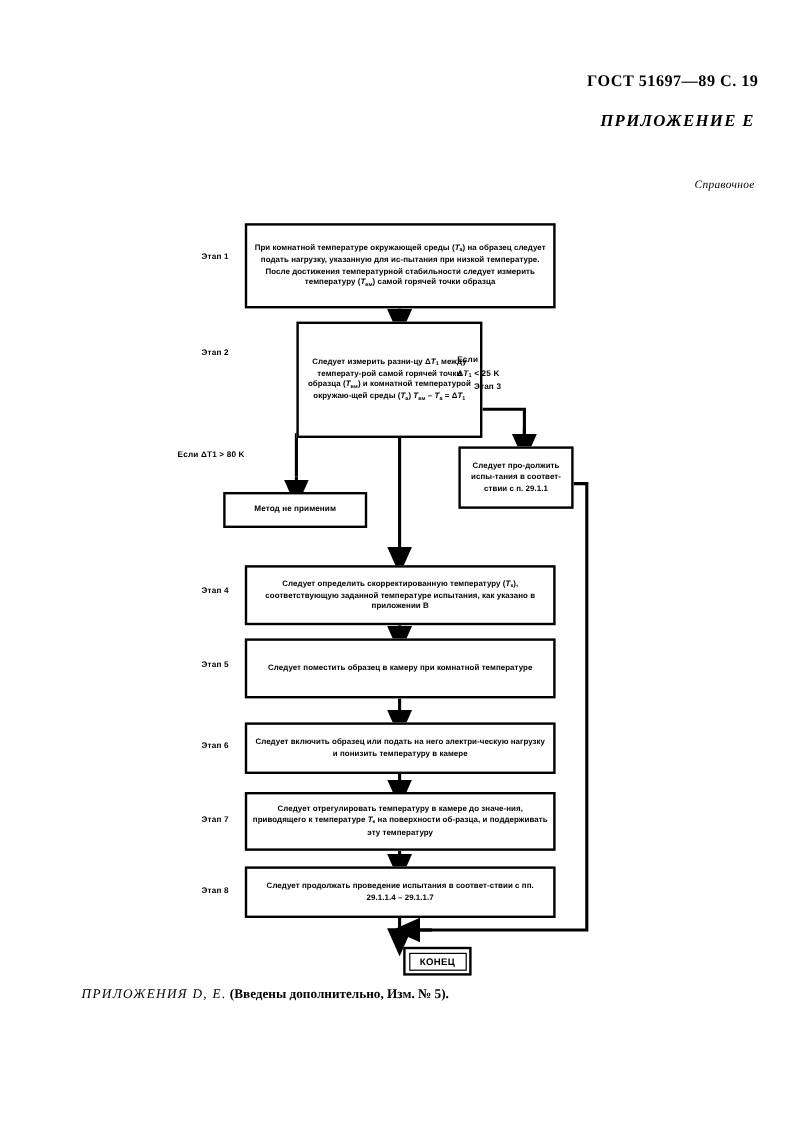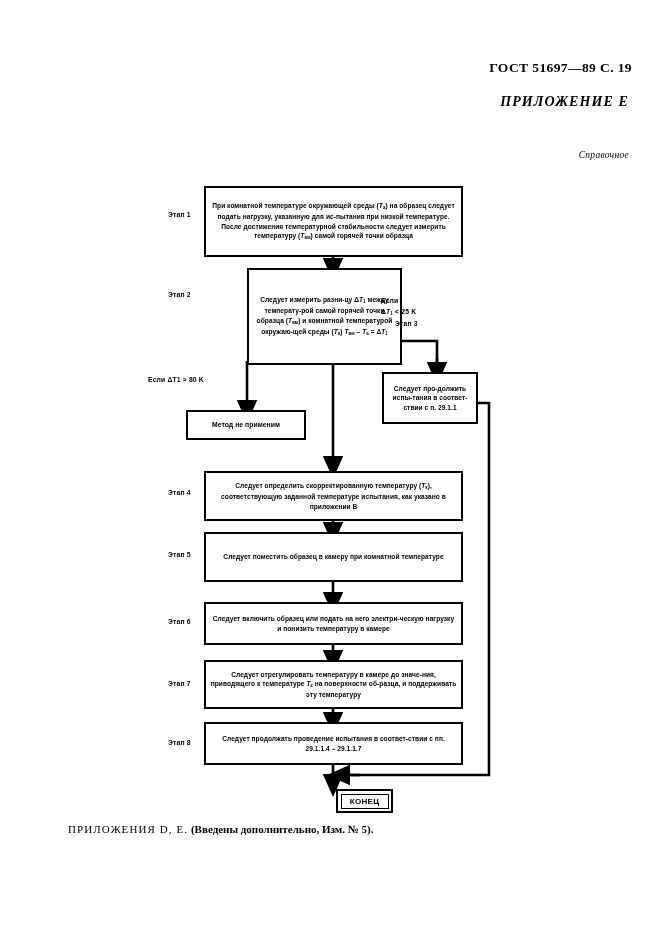--- a/index.html
+++ b/index.html
@@ -129,20 +129,21 @@
   }
 
   .footer-note {
     position: absolute;
     top: 823px;
     left: 68px;
     font-size: 11px;
     white-space: nowrap;
   }
   .footer-note .ital {
+    font-style: italic;
     letter-spacing: 1.1px;
   }
   .footer-note .bold { font-weight: bold; }
 
   sub { font-size: 0.68em; vertical-align: -0.22em; }
 </style>
 </head>
 <body>
 
 <div class="page-header">ГОСТ 51697—89 С. 19</div>

